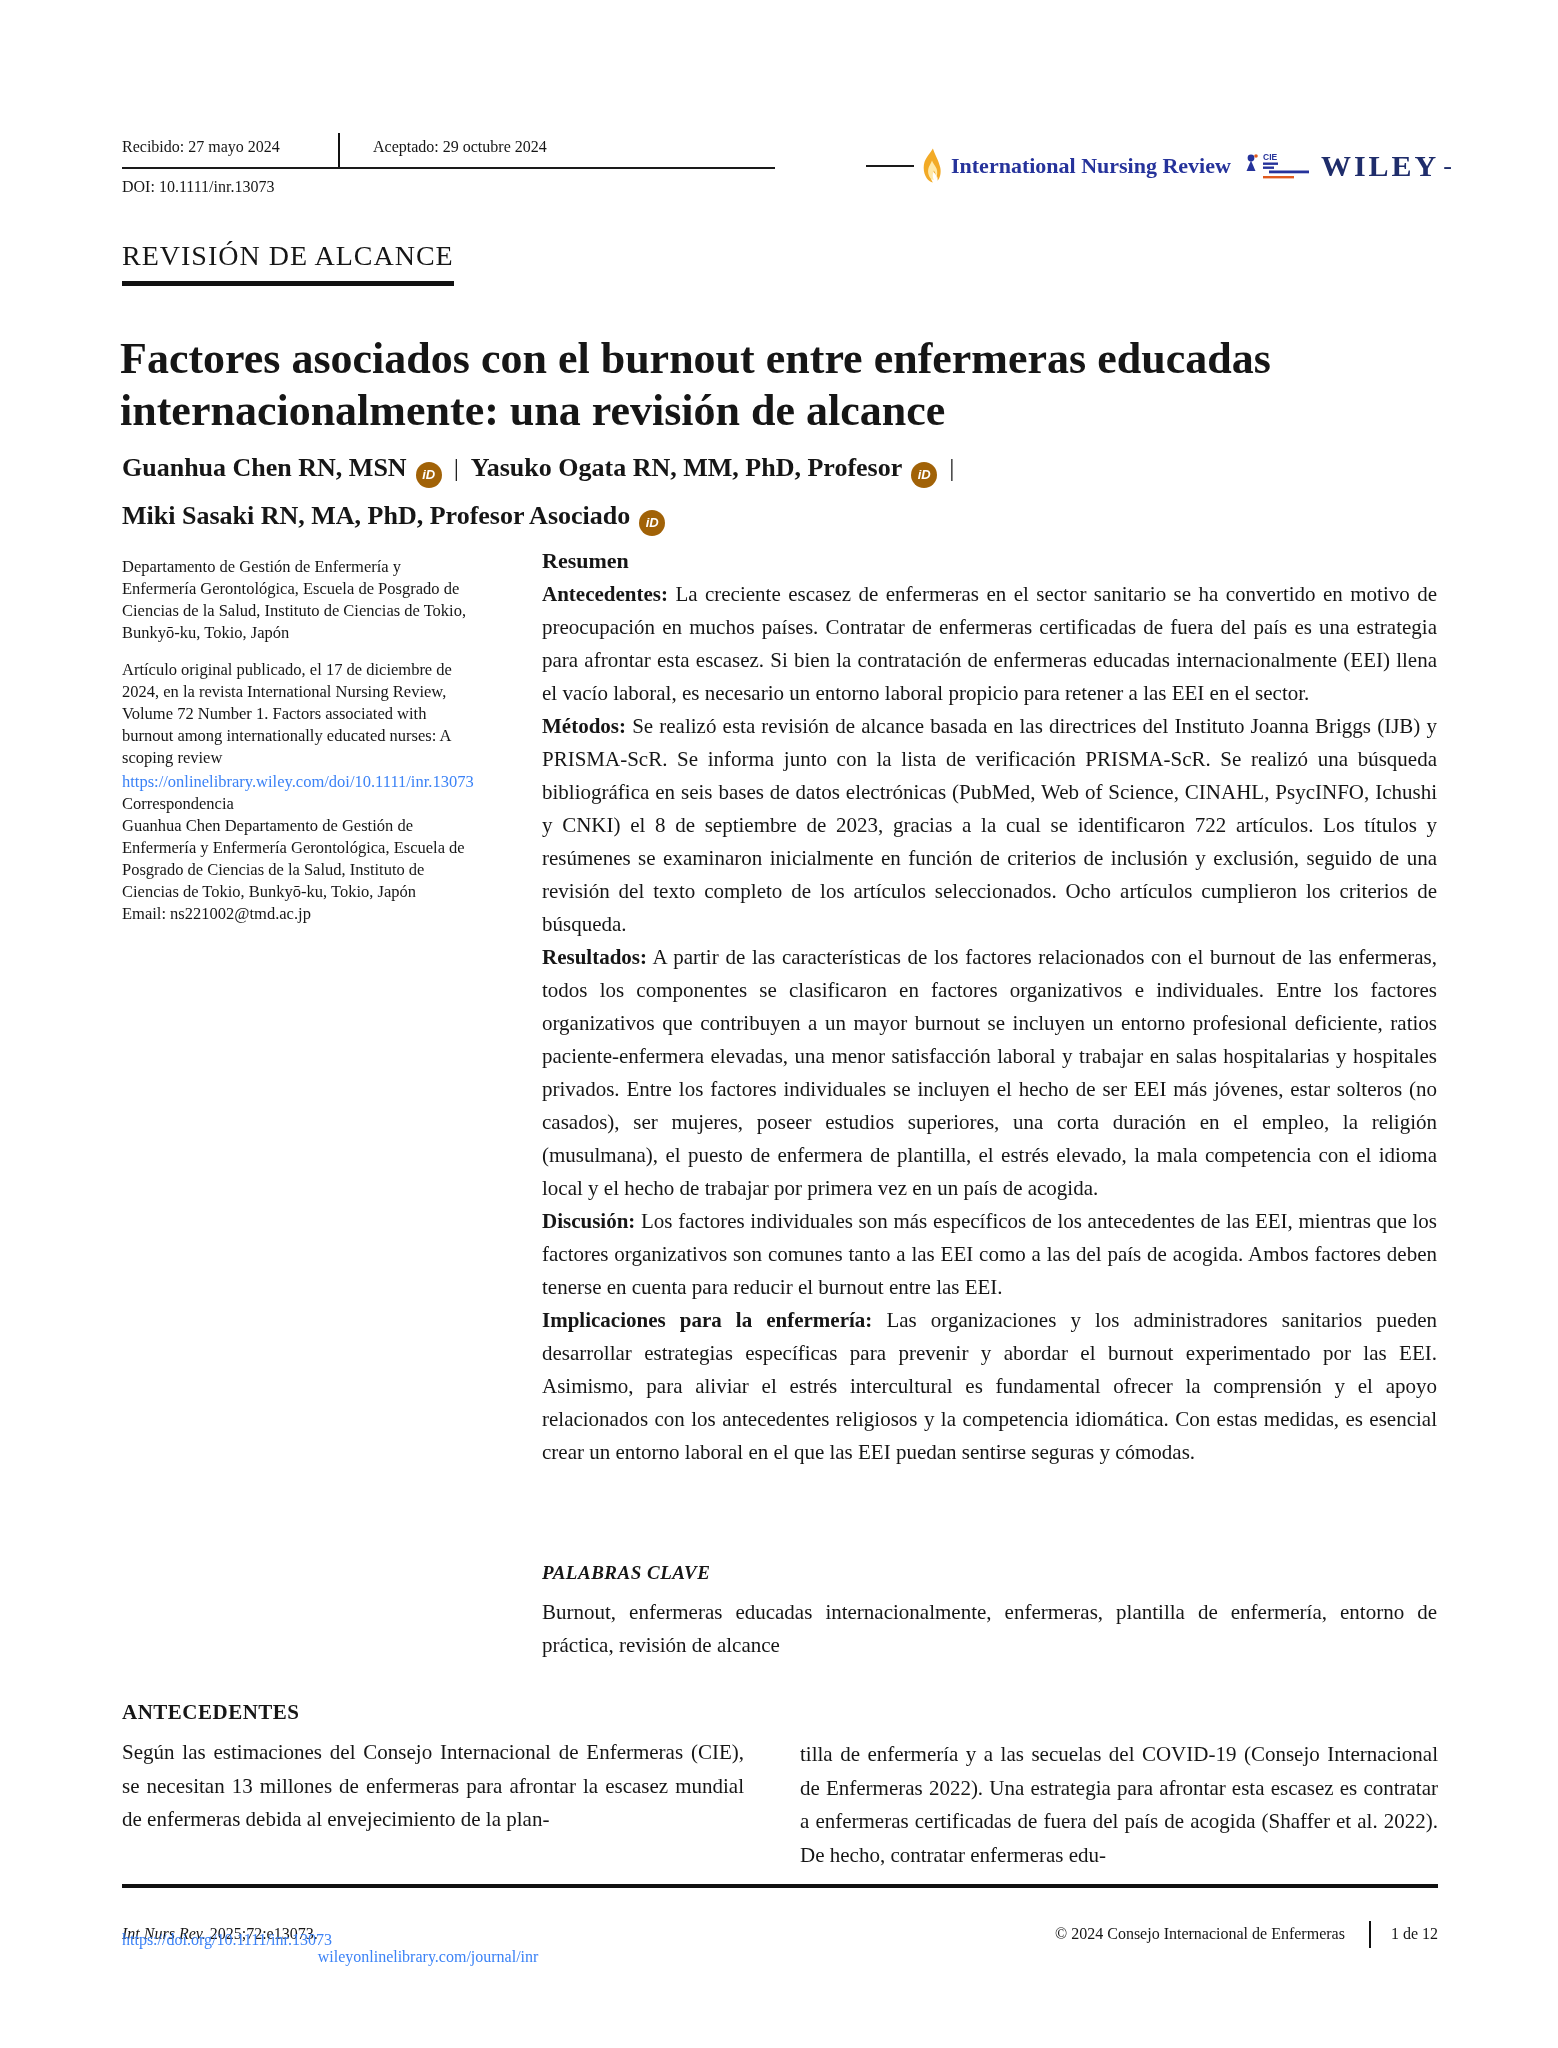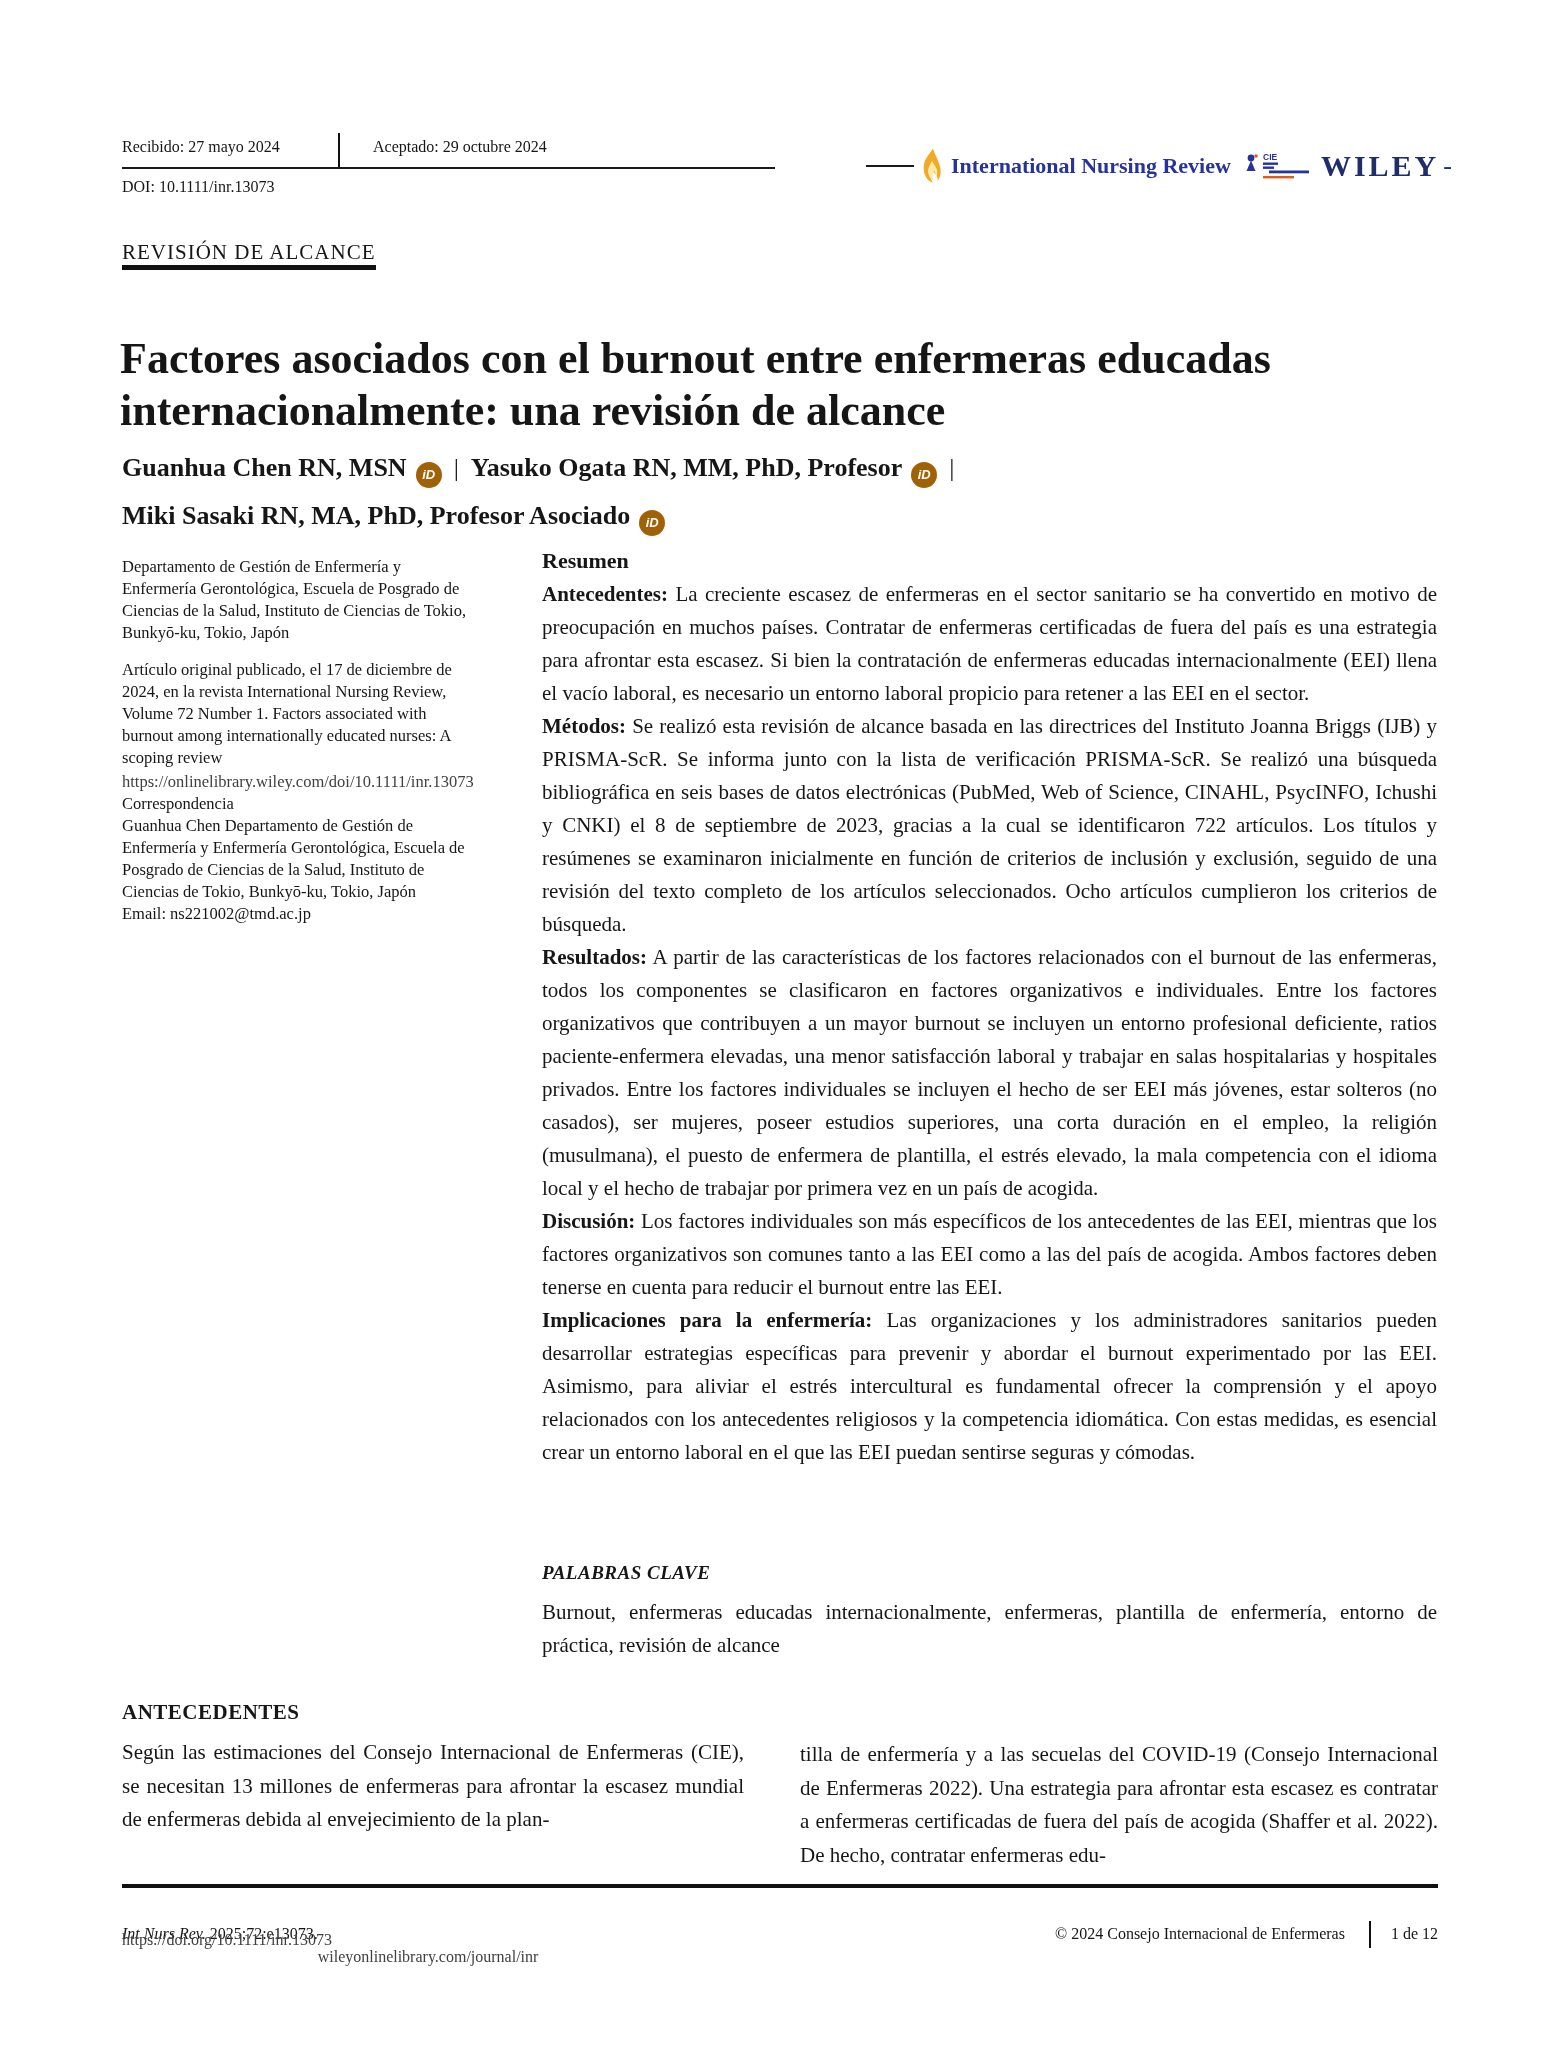--- a/index.html
+++ b/index.html
@@ -25,41 +25,41 @@
   .logo-row { position: absolute; left: 866px; top: 140px; width: 600px; height: 52px;
               display: flex; align-items: center; }
   .logo-rule { width: 48px; height: 2px; background: #1a1a1a; margin-right: 6px; }
   .flame { display: inline-flex; margin-right: 7px; }
   .journal-name { font-size: 22px; font-weight: bold; color: #26339b; white-space: nowrap; }
   .icn-mark { display: inline-flex; margin: 0 10px 0 14px; }
   .wiley { font-size: 30px; font-weight: bold; color: #1f2d6b; letter-spacing: 3px; white-space: nowrap; }
   .wiley-dash { font-size: 26px; color: #1f2d6b; margin-left: 4px; }
 
   
-  .section-label { position: absolute; left: 122px; top: 240px; font-size: 21px;
-                   letter-spacing: 1px; border-bottom: 5px solid #111; text-align: center; }
+  .section-label { position: absolute; left: 122px; top: 240px; font-size: 28px;
+                   letter-spacing: 1px; padding-bottom: 9px; border-bottom: 5px solid #111; text-align: center; }
   .article-title { position: absolute; left: 120px; top: 304px; width: 1270px;
                    font-size: 44px; font-weight: bold; line-height: 52px; }
   .authors { position: absolute; left: 122px; top: 444px; width: 1160px;
              font-size: 26px; font-weight: bold; line-height: 48px; }
   .author-sep { font-weight: normal; color: #222; margin: 0 12px; }
   .orcid {
     display: inline-flex; align-items: center; justify-content: center;
     width: 26px; height: 26px; border-radius: 50%;
     background: #a16207; color: #ffffff;
     font-family: "Liberation Sans", sans-serif; font-size: 13px; font-style: italic;
     font-weight: bold; margin-left: 9px; vertical-align: -3px;
   }
 
   
   .sidebar { position: absolute; left: 122px; top: 556px; width: 360px;
              font-size: 16.5px; line-height: 22px; }
   .sidebar p { margin: 0 12px 15px 0; }
   .sidebar .nogap { margin-bottom: 2px; }
-  .sidebar a, .blue-link { color: #404040; text-decoration: none; word-break: break-all; }
+  .sidebar a, .blue-link { color: #3b82f6; text-decoration: none; word-break: break-all; }
   .corr-gap { margin-top: 24px; }
 
   
   .abstract { position: absolute; left: 542px; top: 548px; width: 895px; }
   .abstract-heading { font-size: 22px; font-weight: bold; margin: 0 0 4px 0; }
   .abstract p { margin: 0; font-size: 21px; line-height: 33px; text-align: justify; }
   .keywords { position: absolute; left: 542px; top: 1562px; width: 895px; }
   .keywords-heading { font-size: 19px; font-weight: bold; letter-spacing: 0.5px; margin: 0 0 12px 0; font-style: italic; }
   .keywords-text { margin: 0; font-size: 21px; line-height: 33px; text-align: justify; }
 

